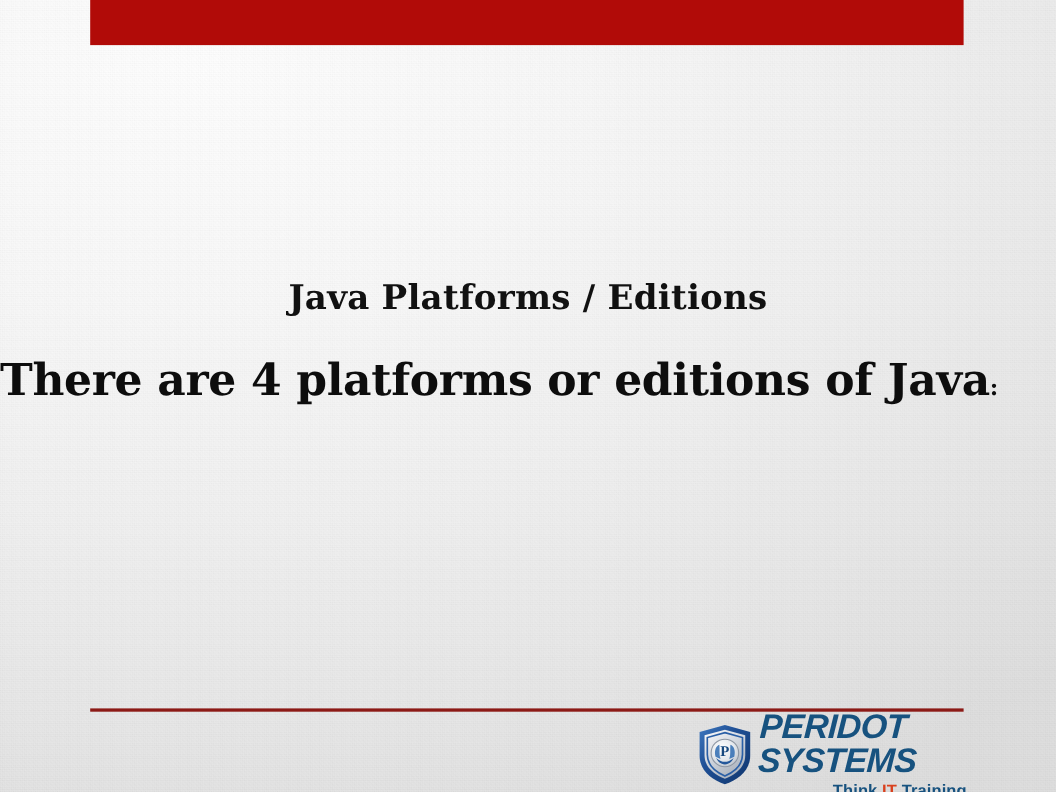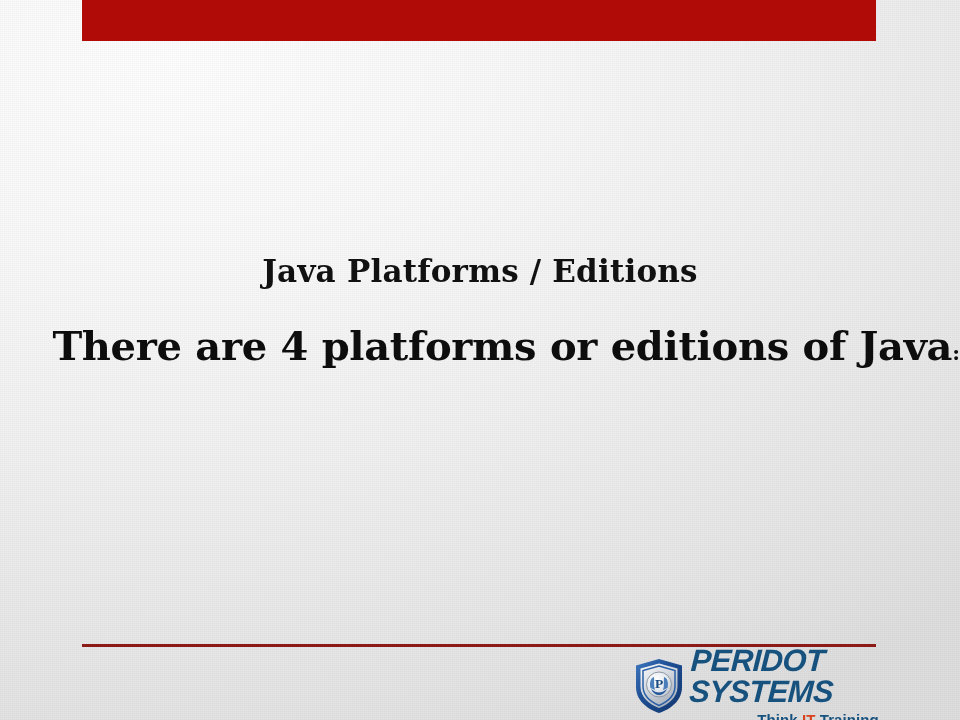--- a/index.html
+++ b/index.html
@@ -67,21 +67,21 @@
     font-family: "DejaVu Serif", "Liberation Serif", serif;
     margin-top: 45px;
   }
 
   
   #statement {
     position: absolute;
     left: 0;
     top: 322px;
     width: 960px;
-    text-align: right;
+    text-align: left;
     font-size: 40px;
     font-weight: bold;
     color: #0d0d0d;
     letter-spacing: -0.3px;
     font-family: "DejaVu Serif", "Liberation Serif", serif;
     white-space: nowrap;
   }
   #statement .tail {
     font-size: 21px;
     vertical-align: baseline;

